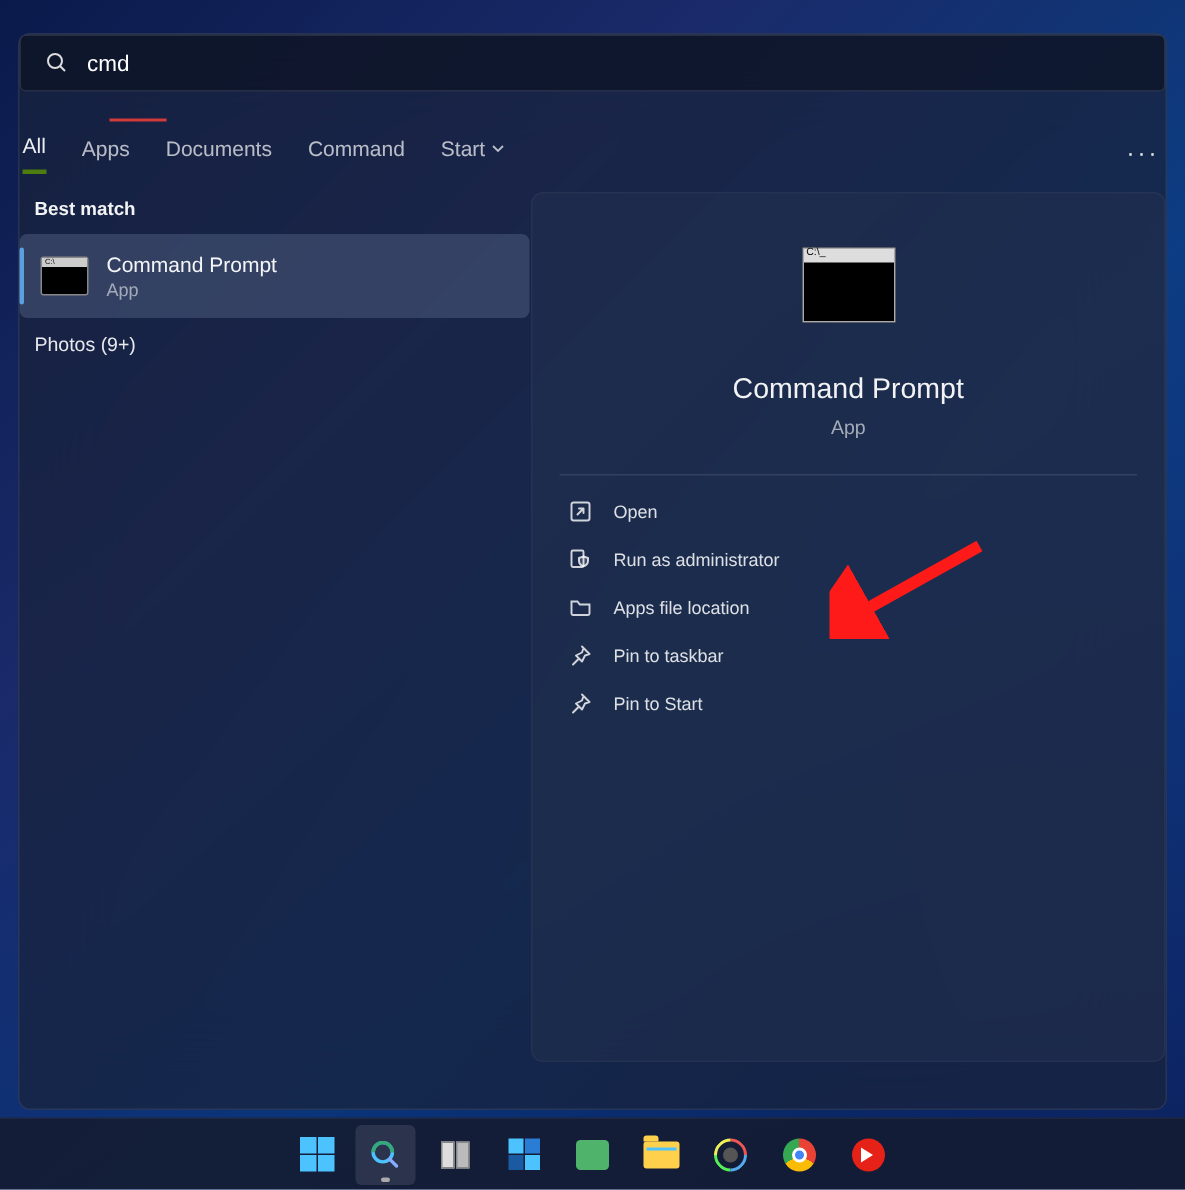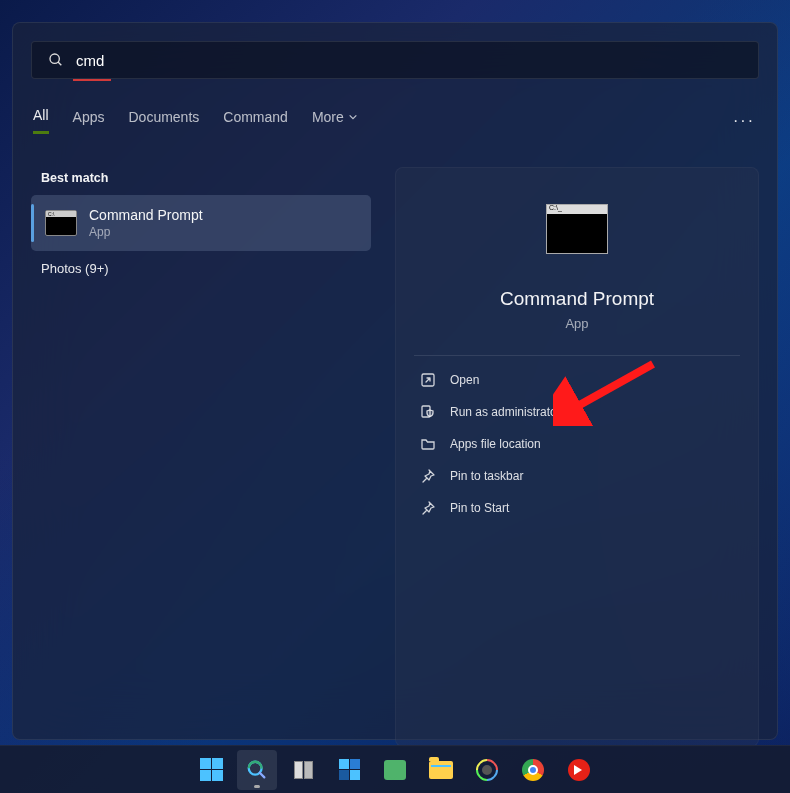--- a/index.html
+++ b/index.html
@@ -21,21 +21,20 @@
     .start-panel {
       position: absolute;
       top: 22px;
       left: 12px;
       width: 766px;
       height: 718px;
       background: rgba(25, 35, 60, 0.72);
       backdrop-filter: blur(30px);
       border-radius: 8px;
       border: 1px solid rgba(255,255,255,0.08);
-      padding: 18px;
     }
     .search-bar {
       display: flex;
       align-items: center;
       background: rgba(10, 15, 30, 0.6);
       border: 1px solid rgba(255,255,255,0.1);
       border-radius: 4px;
       height: 38px;
       padding: 0 16px;
       gap: 12px;
@@ -79,22 +78,22 @@
     .overflow-btn {
       position: absolute;
       right: 4px;
       color: rgba(255,255,255,0.9);
       font-size: 16px;
       letter-spacing: 2px;
       cursor: pointer;
     }
     .content-row {
       display: flex;
-      gap: 24px;
-      margin-top: 33px;
+      gap: 1px;
+      margin-top: 12px;
       height: 580px;
     }
     .left-col { width: 340px; }
     .right-col {
       flex: 1;
       background: rgba(40, 50, 80, 0.4);
       border-radius: 8px;
       border: 1px solid rgba(255,255,255,0.04);
       padding: 18px;
       display: flex;
@@ -296,21 +295,21 @@
     <input class="search-input" value="cmd" style="">
   </div>
   <div class="search-underline"></div>
 
   <div class="tabs">
     <div class="tab active">All</div>
     <div class="tab">Apps</div>
     <div class="tab">Documents</div>
     <div class="tab">Command</div>
     <div class="tab">
-      <span>More</span>
+      <span>Start</span>
       <svg class="chev" viewBox="0 0 12 12" stroke="currentColor" fill="none" stroke-width="1.5">
           <path d="M2 4l4 4 4-4"></path>
         </svg>
     </div>
     <div class="overflow-btn">···</div>
   </div>
 
   <div class="content-row">
     <div class="left-col">
       <div class="section-label">Best match</div>

